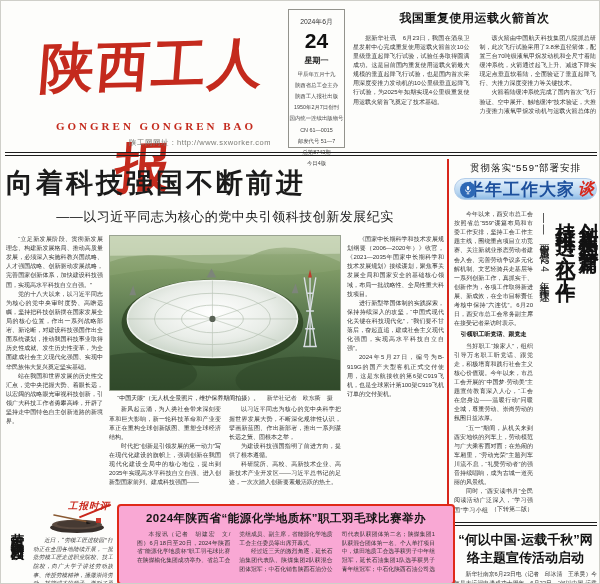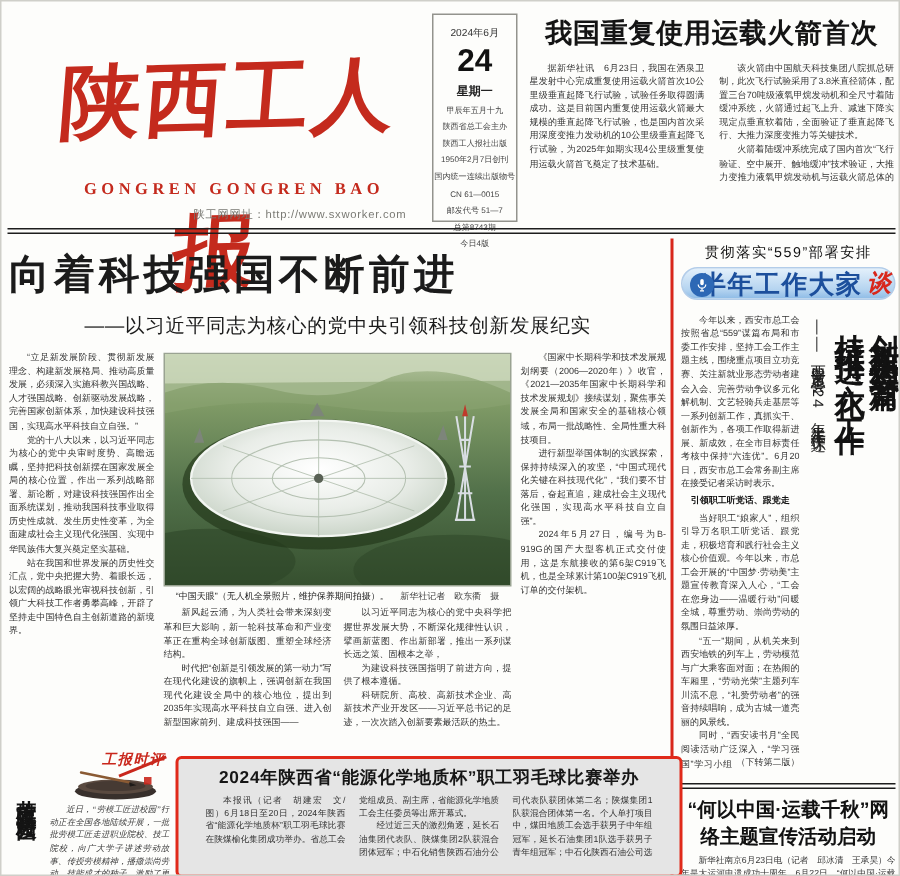--- a/index.html
+++ b/index.html
@@ -18,21 +18,21 @@
   
   .date-box{left:287px;top:8px;width:57px;height:139px;border:1px solid #93938d;box-sizing:border-box;
             display:flex;flex-direction:column;align-items:center;padding-top:7px;background:#fdfdfb;}
   .db-month{font-size:6.8px;color:#333;}
   .db-day{font-size:21px;font-weight:bold;color:#111;line-height:1.15;margin-top:2px;}
   .db-week{font-size:8px;font-weight:bold;color:#222;margin-top:2px;margin-bottom:3px;}
   .db-info{font-size:5.4px;color:#444;text-align:center;line-height:2.05;}
   .db-info p{text-indent:0;}
   
   .rocket{left:352px;top:10px;width:243px;height:140px;overflow:hidden;}
-  .rocket-h{font-size:18px;font-weight:bold;text-align:center;line-height:1.32;color:#141414;letter-spacing:.5px;}
+  .rocket-h{font-size:12px;font-weight:bold;text-align:center;line-height:1.32;color:#141414;letter-spacing:.5px;}
   .rocket-body{margin-top:7px;column-count:2;column-gap:10px;font-size:6px;line-height:1.5;
                text-align:justify;color:#333;height:86px;overflow:hidden;}
   
   .rule{border-top:1.6px solid #1d1d1d;border-bottom:1px solid #1d1d1d;height:4px;box-sizing:border-box;}
   .rule-main{left:4px;top:151px;width:592px;}
   
   .main-article{left:5px;top:159px;width:438px;height:364px;overflow:hidden;}
   .main-h1{text-align:left;font-size:27px;font-weight:bold;letter-spacing:3px;color:#1b1b1b;margin-top:5px;}
   .main-sub{text-align:center;font-size:13px;color:#1b1b1b;margin-top:7px;letter-spacing:.5px;}
   .m-body{margin-top:9px;display:flex;gap:6px;height:296px;overflow:hidden;}
@@ -77,21 +77,21 @@
            font-size:9.5px;letter-spacing:1px;font-family:"Liberation Serif",serif;text-align:center;}
   .c-slash{position:absolute;right:2px;top:12px;width:34px;height:1.5px;background:#c9271c;transform:rotate(-22deg);}
   .c-ink{position:absolute;right:6px;top:14px;width:62px;height:22px;}
   .c-vtitle{position:absolute;left:2px;top:24px;height:62px;writing-mode:vertical-rl;
             font-size:13.5px;font-weight:bold;letter-spacing:2.5px;color:#141414;}
   .c-body{position:absolute;left:27px;top:38px;width:80px;height:48px;font-size:5.6px;font-style:italic;
           line-height:1.55;text-align:justify;color:#3a3a3a;overflow:hidden;
           font-family:"Liberation Serif","DejaVu Serif",serif;}
   
   .badminton{left:116px;top:503px;width:338px;height:81px;border:2px solid #e02a1a;border-radius:4px;
-             box-sizing:border-box;padding:5px 18px 0;background:#e5e5e5;overflow:hidden;}
+             box-sizing:border-box;padding:5px 18px 0;background:#f9a8d4;overflow:hidden;}
   .bad-h{font-size:11.5px;font-weight:bold;text-align:center;color:#161616;letter-spacing:.5px;}
   .bad-cols{margin-top:4px;column-count:3;column-gap:9px;font-size:5.8px;line-height:1.5;
             text-align:justify;color:#333;height:50px;overflow:hidden;}
 </style>
 </head>
 <body>
 
 <div class="page">
 
   <div class="abs brand">陕西工人报</div>

